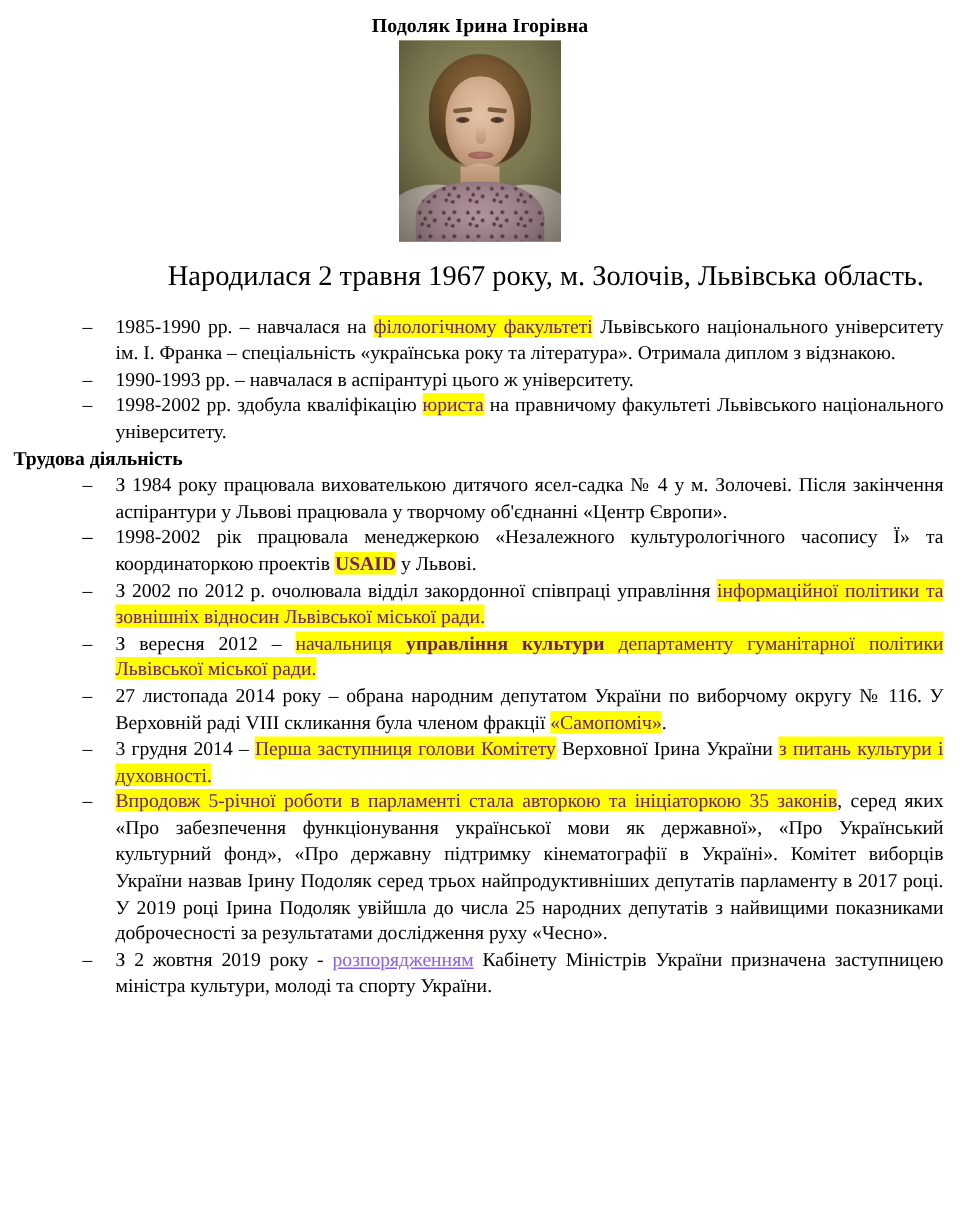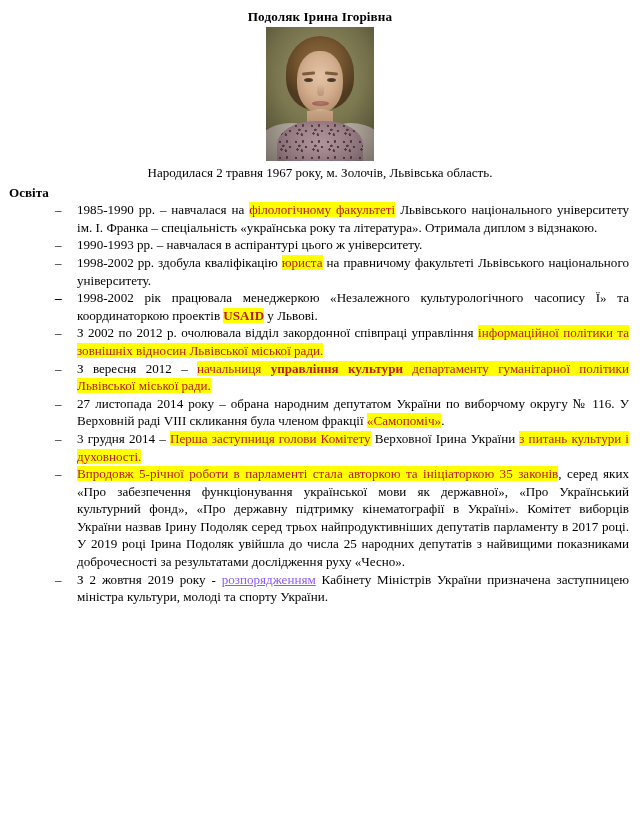--- a/index.html
+++ b/index.html
@@ -126,24 +126,24 @@
       radial-gradient(ellipse 70% 80% at 50% 60%, #b59aa2 0%, #9c8189 60%, #7d6670 100%);
     background-size: 16px 16px, 16px 16px, 16px 16px, 16px 16px, 16px 16px, 16px 16px, auto;
     border-radius: 45% 45% 0 0 / 60% 60% 0 0;
   }
   .p-vignette {
     position: absolute; inset: 0;
     background: radial-gradient(ellipse 85% 85% at 50% 45%, rgba(0,0,0,0) 40%, rgba(0,0,0,.22) 100%);
   }
 
   p.body-line {
-    margin: 2px;
-    font-size: 13px;
-    line-height: 17.6px;
-    text-align: center;
+    margin: 15px;
+    font-size: 19px;
+    line-height: 17.6px;
+    text-align: right;
   }
   h2.section {
     margin: 0;
     font-size: 13.1px;
     line-height: 17.6px;
     font-weight: bold;
   }
   ul.bullets {
     list-style: none;
     margin: 0;
@@ -161,21 +161,21 @@
   }
   ul.bullets > li .dash {
     position: absolute;
     left: 46px;
     top: 0;
     font-size: 13.1px;
     line-height: 17.6px;
   }
   mark.hl {
     background: #ffff00;
-    color: #b91c1c;
+    color: #701a75;
     padding: 0;
   }
   .b { font-weight: bold; margin-top: 40px; }
   a.doclink {
     color: #8b5cf6;
     text-decoration: underline;
   }
 </style>
 </head>
 <body>
@@ -199,41 +199,42 @@
       <div class="p-mouth"></div>
       <div class="p-chin"></div>
       <div class="p-neck"></div>
       <div class="p-scarf"></div>
       <div class="p-vignette"></div>
     </div>
   </div>
 
   <p class="body-line">Народилася 2 травня 1967 року, м. Золочів, Львівська область.</p>
 
-  <h2 class="section">Освіта</h2>
 
   <ul class="bullets">
     <li>
       <span class="dash">–</span>
       <span>1985-1990 рр. – навчалася на </span><mark class="hl">філологічному факультеті</mark><span> Львівського національного університету ім. І. Франка – спеціальність «українська року та література». Отримала диплом з відзнакою.</span>
     </li>
     <li>
       <span class="dash">–</span>
       <span>1990-1993 рр. – навчалася в аспірантурі цього ж університету.</span>
     </li>
     <li>
       <span class="dash">–</span>
       <span>1998-2002 рр. здобула кваліфікацію </span><mark class="hl">юриста</mark><span> на правничому факультеті Львівського національного університету.</span>
     </li>
   </ul>
 
+  <h2 class="section">Трудова діяльність</h2>
 
   <ul class="bullets">
     <li>
       <span class="dash">–</span>
+      <span>З 1984 року працювала вихователькою дитячого ясел-садка № 4 у м. Золочеві. Після закінчення аспірантури у Львові працювала у творчому об'єднанні «Центр Європи».</span>
     </li>
     <li>
       <span class="dash">–</span>
     </li>
     <li>
       <span class="dash">–</span>
       <span>1998-2002 рік працювала менеджеркою «Незалежного культурологічного часопису Ї» та координаторкою проектів </span><mark class="hl b">USAID</mark><span> у Львові.</span>
     </li>
     <li>
       <span class="dash">–</span>

